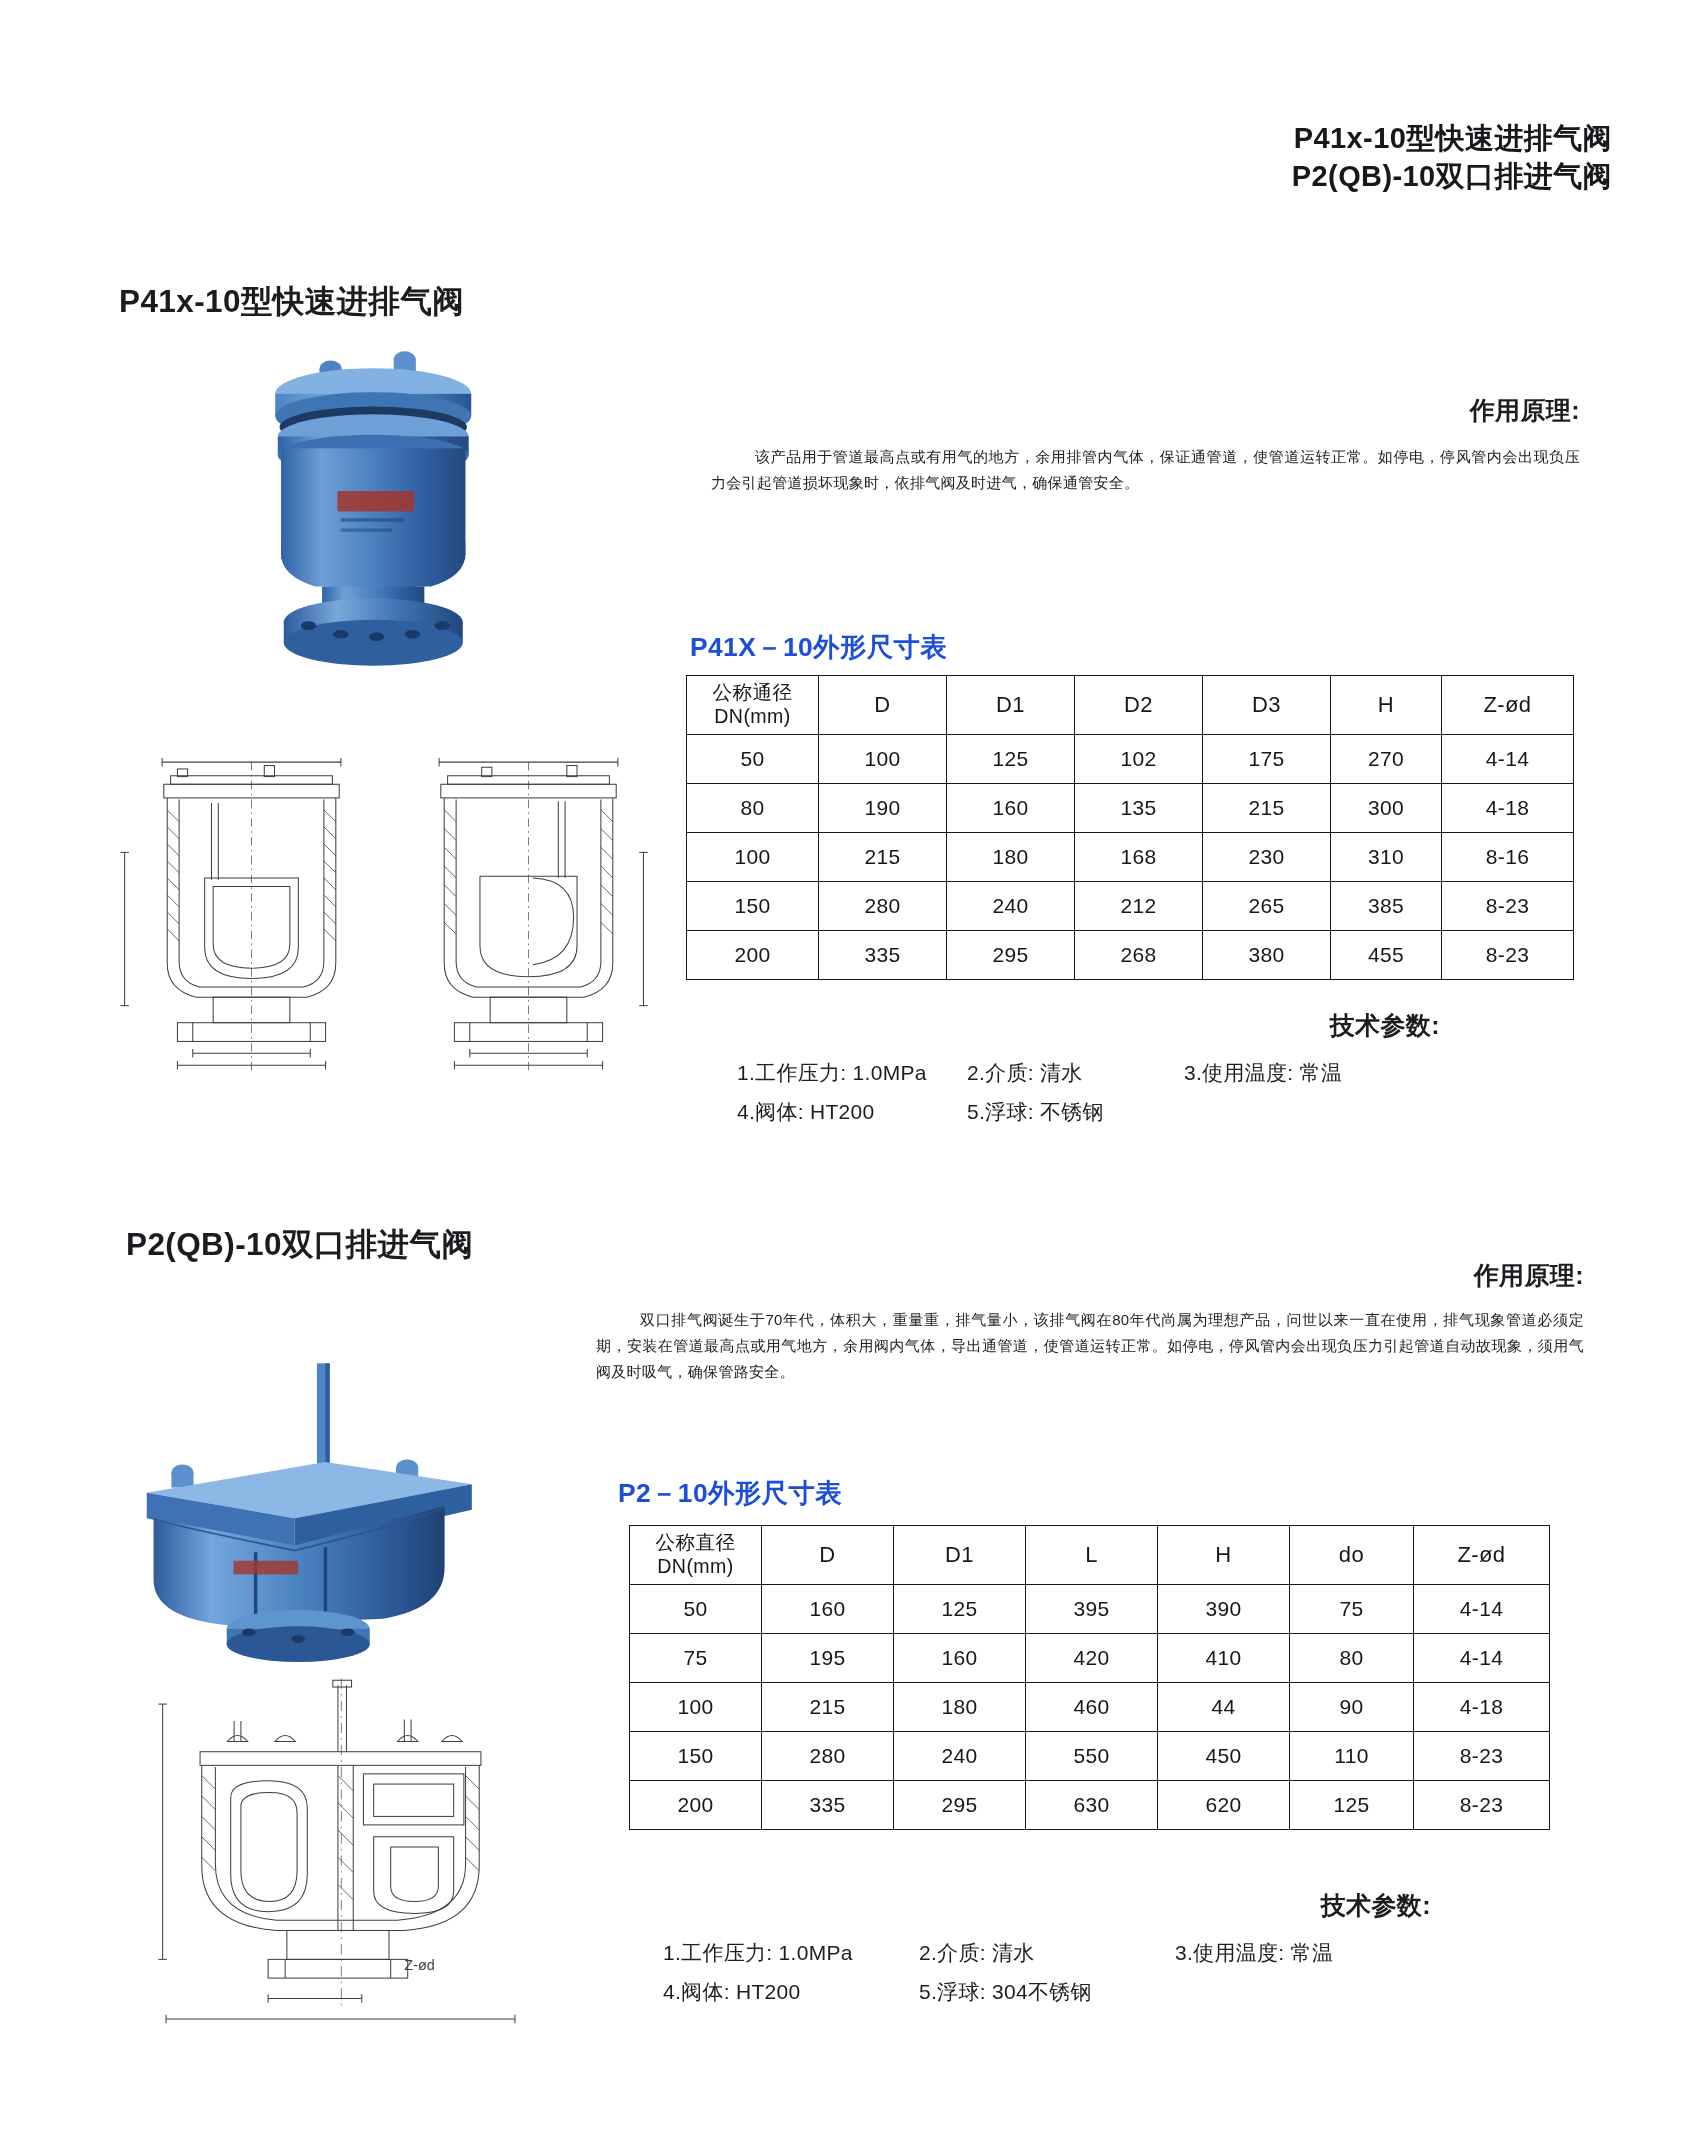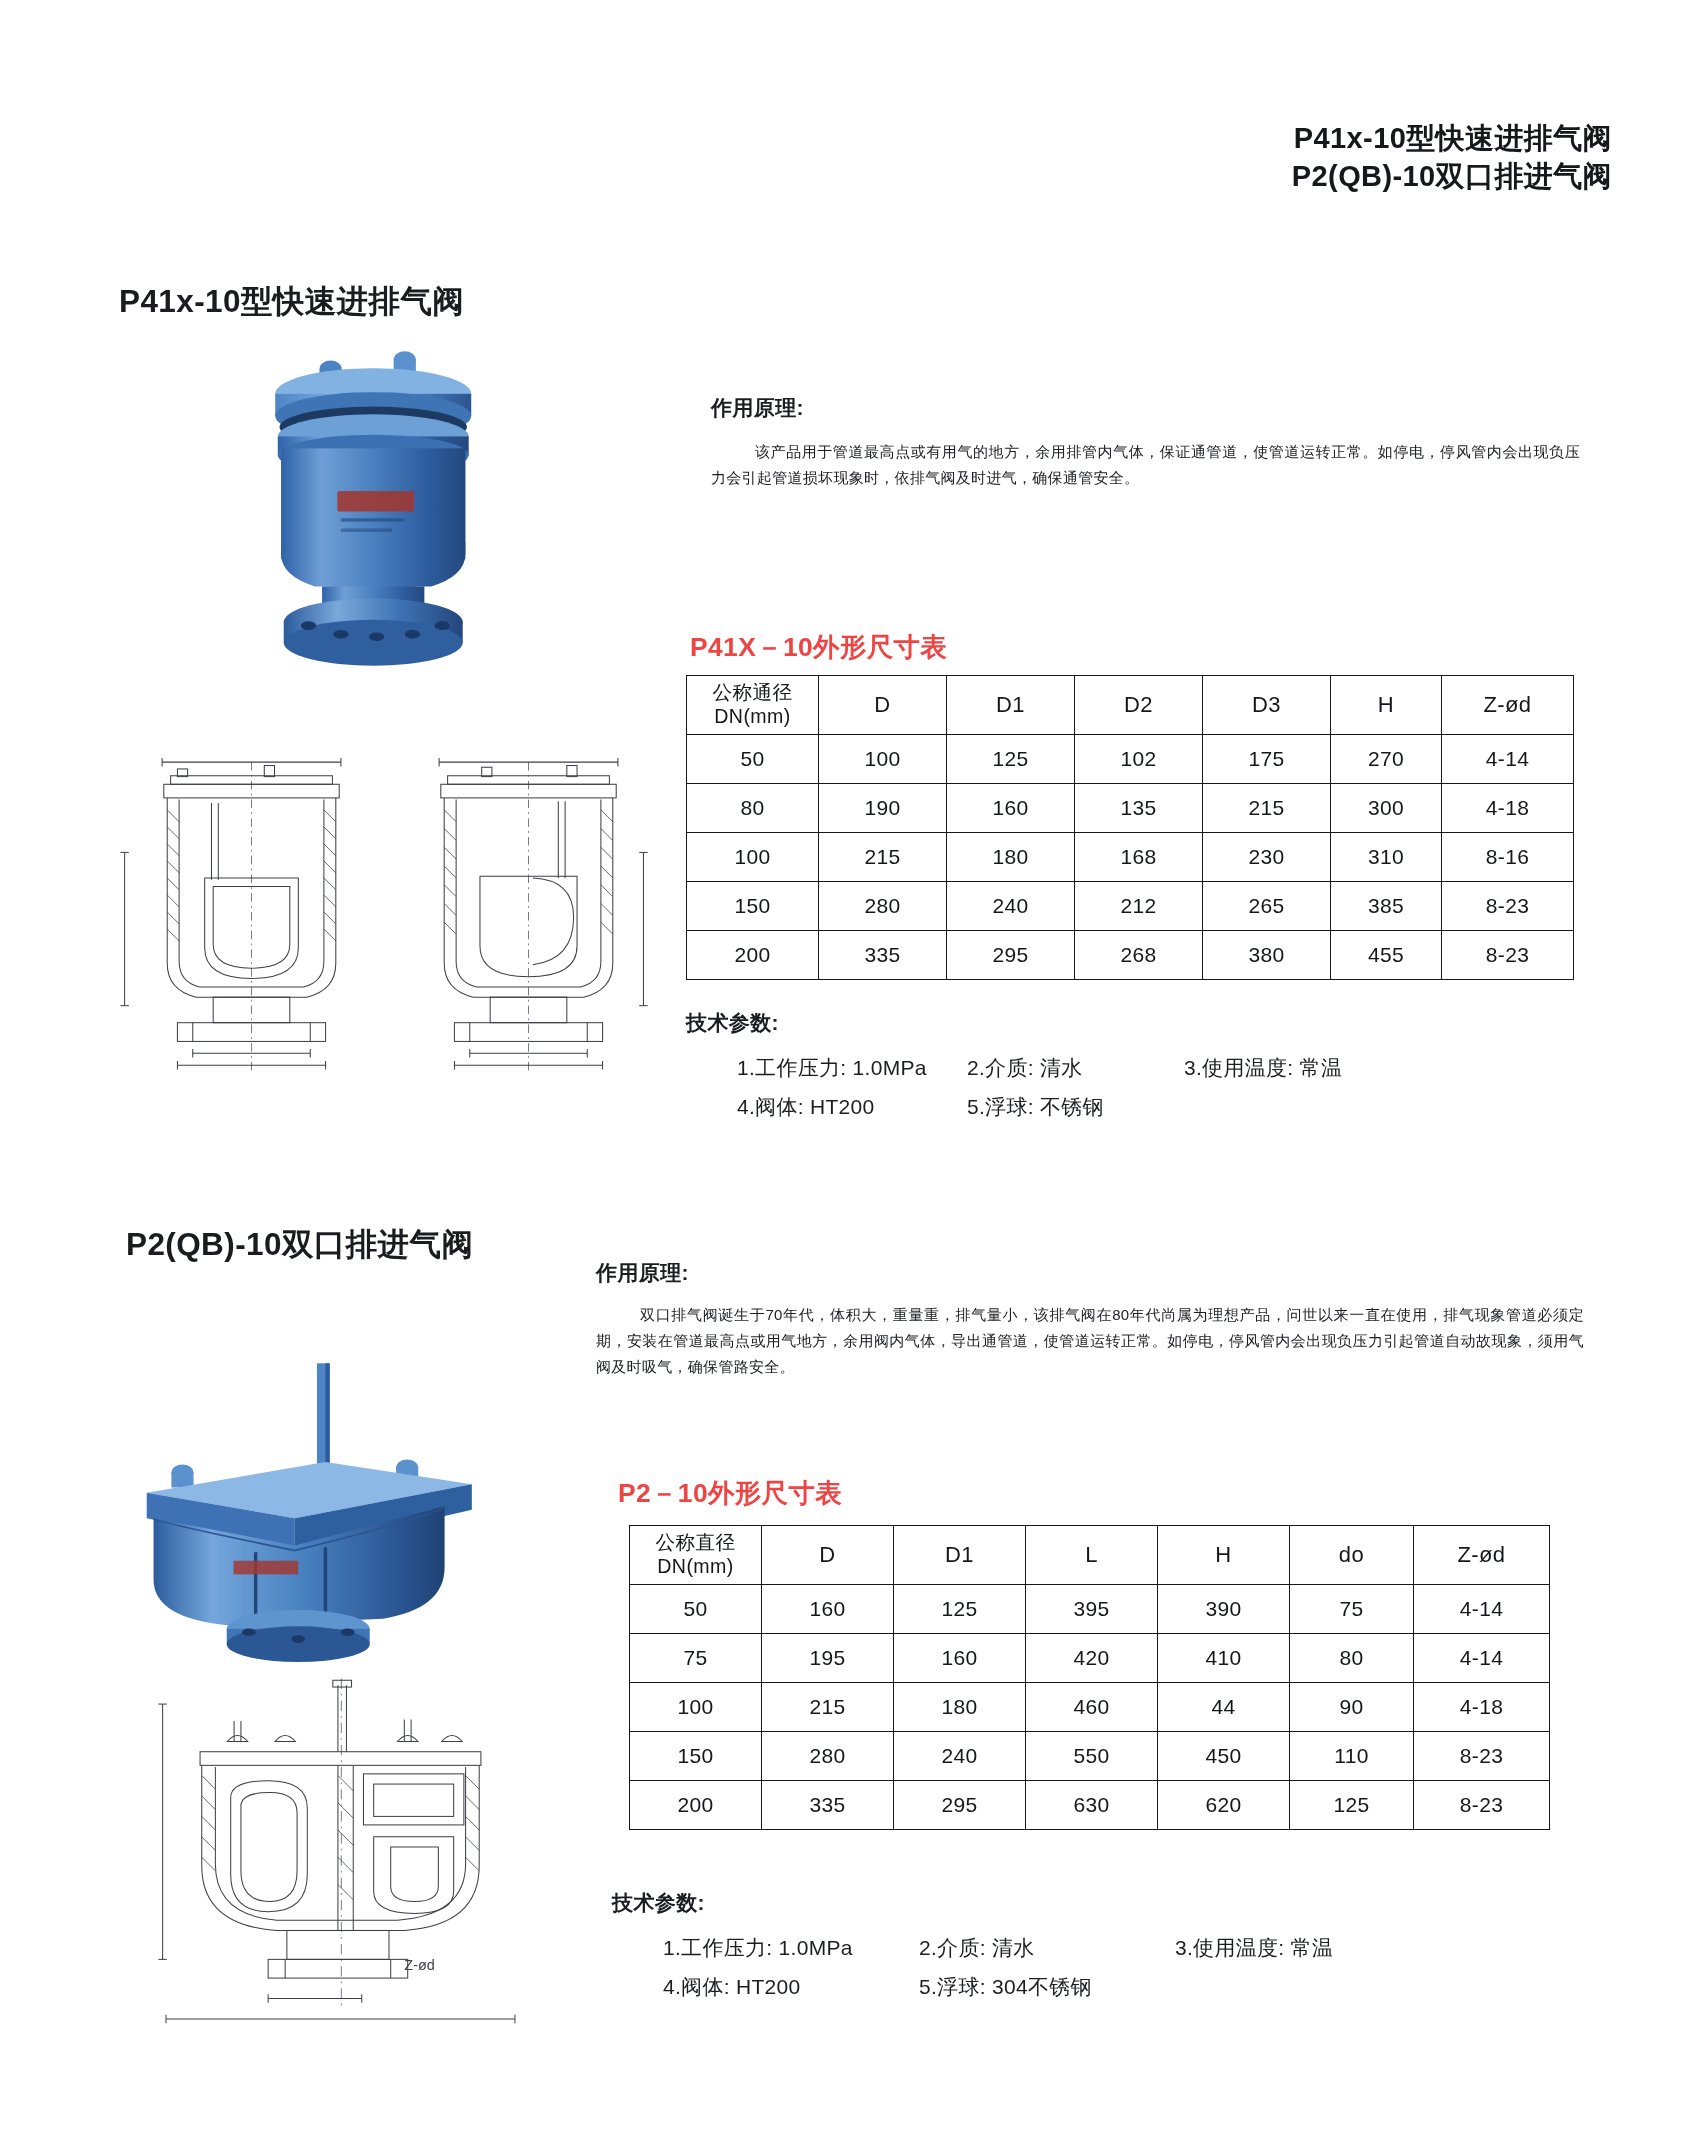--- a/index.html
+++ b/index.html
@@ -35,23 +35,24 @@
     font-size: 31.5px;
     color: #1a1c20;
     letter-spacing: 0.4px;
   }
   #sec1-title { left: 119px; top: 281px; }
   #sec2-title { left: 126px; top: 1224px; }
 
   
   .block-title {
     font-weight: bold;
-    font-size: 21px;
+    font-size: 25px;
     color: #1b1d21;
     letter-spacing: 0.4px;
+    text-align: right;
   }
   .para {
     font-size: 15px;
     line-height: 1.72;
     color: #1c1e22;
     text-align: justify;
     letter-spacing: 0.3px;
   }
   .indent { text-indent: 44px; }
 
@@ -59,21 +60,21 @@
   #principle1 .para { margin-top: 17px; }
 
   #principle2 { position: absolute; left: 596px; top: 1259px; width: 988px; }
   #principle2 .para { margin-top: 15.3px; }
 
   
   .tbl-caption {
     position: absolute;
     font-weight: bold;
     font-size: 26.4px;
-    color: #ef4444;
+    color: #1d4ed8;
     letter-spacing: 0.4px;
   }
   #tbl1-caption { left: 690px; top: 630px; }
   #tbl2-caption { left: 618px; top: 1476px; }
 
   table.dims {
     position: absolute;
     border-collapse: collapse;
     background: #fff;
   }

